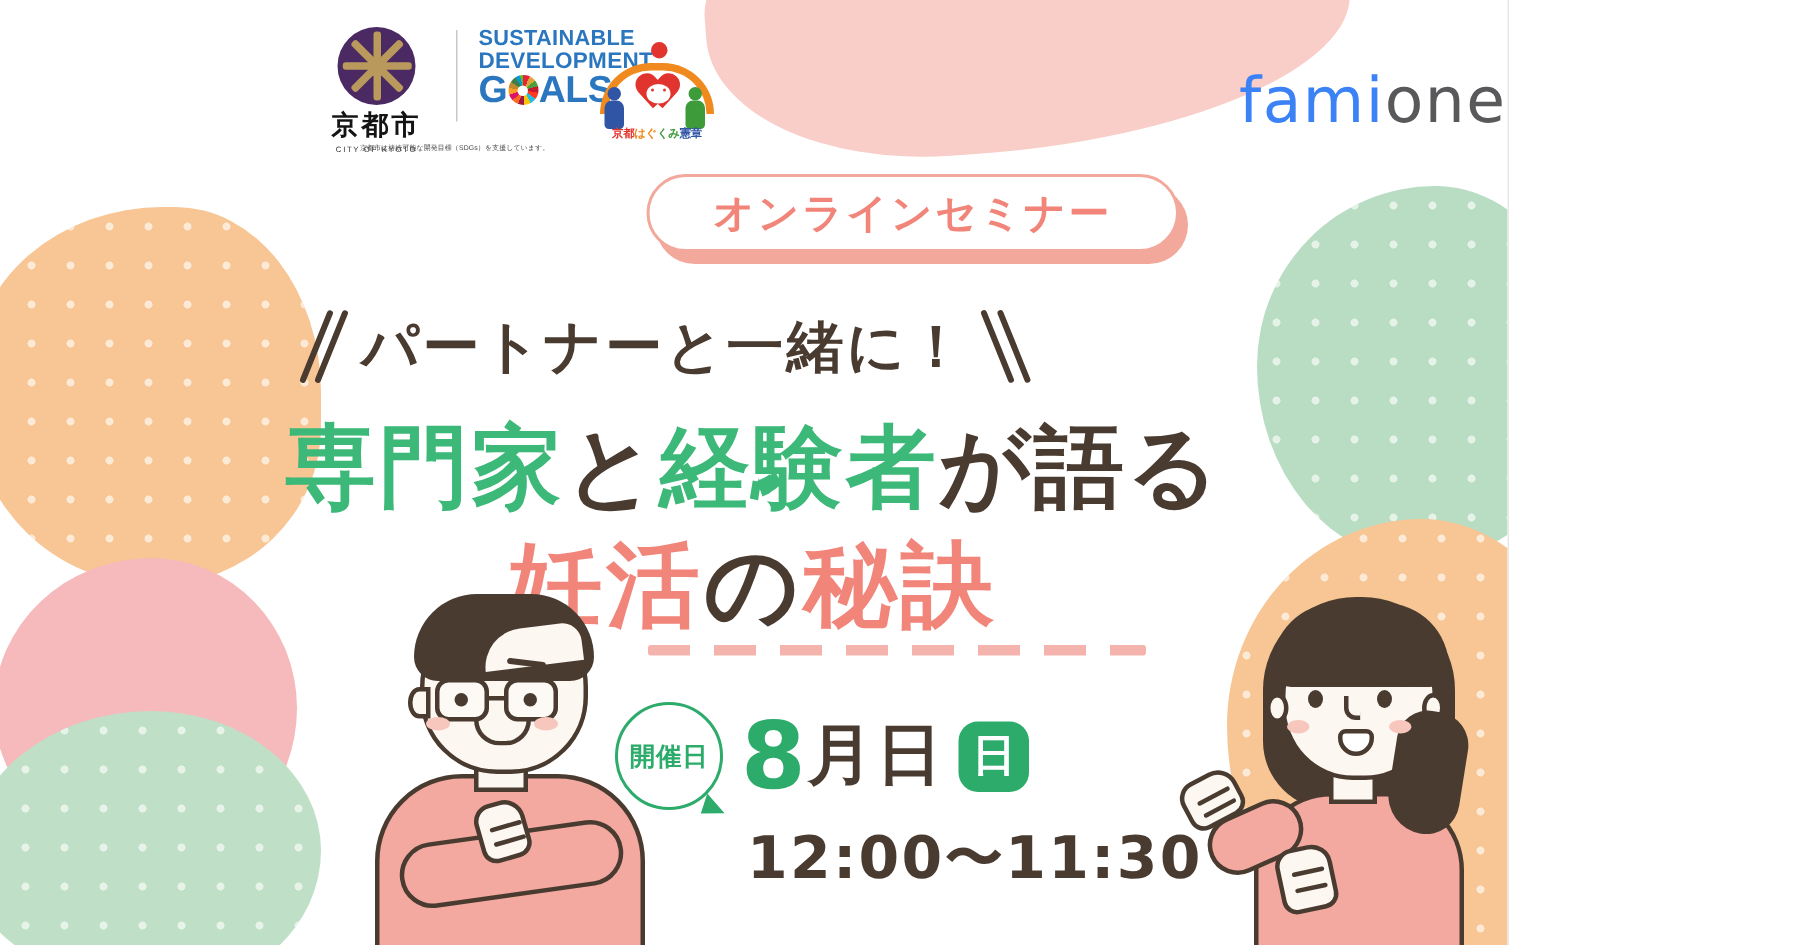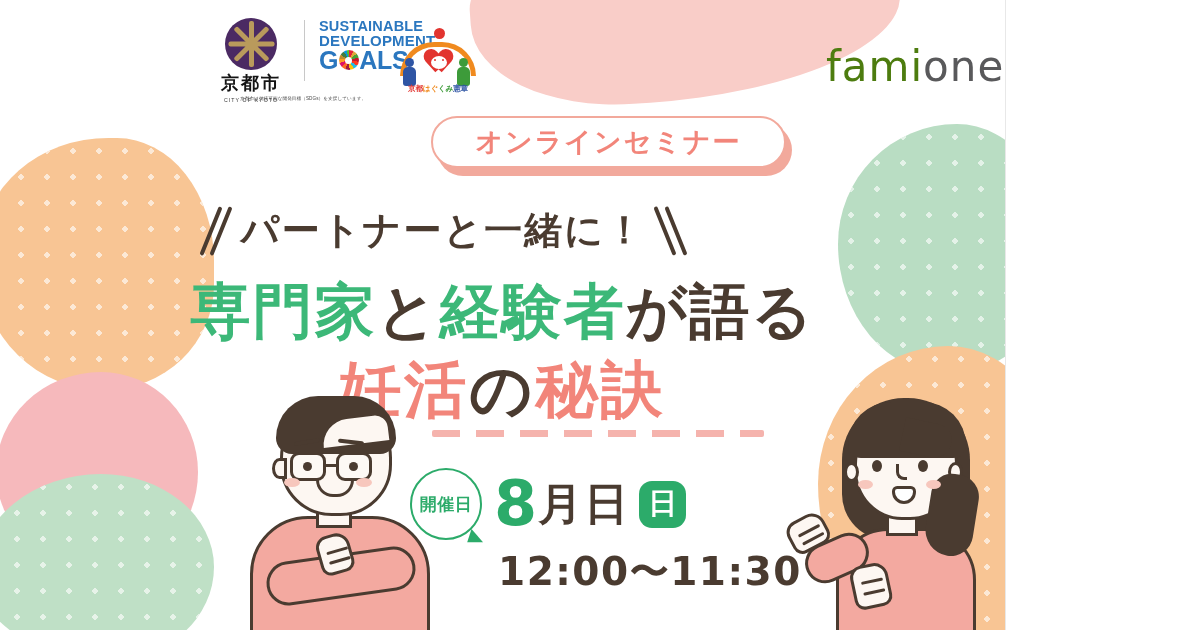--- a/index.html
+++ b/index.html
@@ -141,21 +141,21 @@
   }
   #hag-caption .c1 { color:#e2342f; } #hag-caption .c2 { color:#f08a1e; }
   #hag-caption .c3 { color:#3d9b3a; } #hag-caption .c4 { color:#2f55a4;font-family:Liberation Mono, monospace; }
 
   
   #famione {
     position:absolute; left:826px; top:42px;
     font-size:42px; letter-spacing:1px; font-weight:400;
     font-family:"DejaVu Sans",sans-serif;
   }
-  #famione .fami { color:#4d7c0f; }
+  #famione .fami { color:#3b82f6; }
   #famione .one  { color:#59595b; }
 
   
   #pill-wrap { position:absolute; left:431px; top:116px; }
   #pill-shadow {
     position:absolute; left:6px; top:8px; width:355px; height:52px;
     background:#f2a99c; border-radius:26px;
   }
   #pill {
     position:relative; width:355px; height:52px;
@@ -163,21 +163,21 @@
     display:flex; align-items:center; justify-content:center;
   }
   #pill-text {
     font-size:27px; font-weight:700; color:#f2857a; letter-spacing:2px;
     font-family:"DejaVu Sans",sans-serif;
   }
 
   
   #kicker {
     position:absolute; left:0; top:205px; width:886px;
-    display:flex; align-items:flex-start; justify-content:center; gap:18px;
+    display:flex; align-items:center; justify-content:center; gap:18px;
   }
   .slash-pair { display:flex; gap:7px; }
   .slash { width:3.6px; height:52px; background:#4a3b30; border-radius:2px; }
   .sl-a { transform:rotate(22deg); } .sl-b { transform:rotate(-22deg); }
   #kicker-text {
     font-size:38px; font-weight:700; color:#4a3b30; letter-spacing:2px;
     font-family:"DejaVu Sans",sans-serif; white-space:nowrap;
   }
 
   #title1 {

